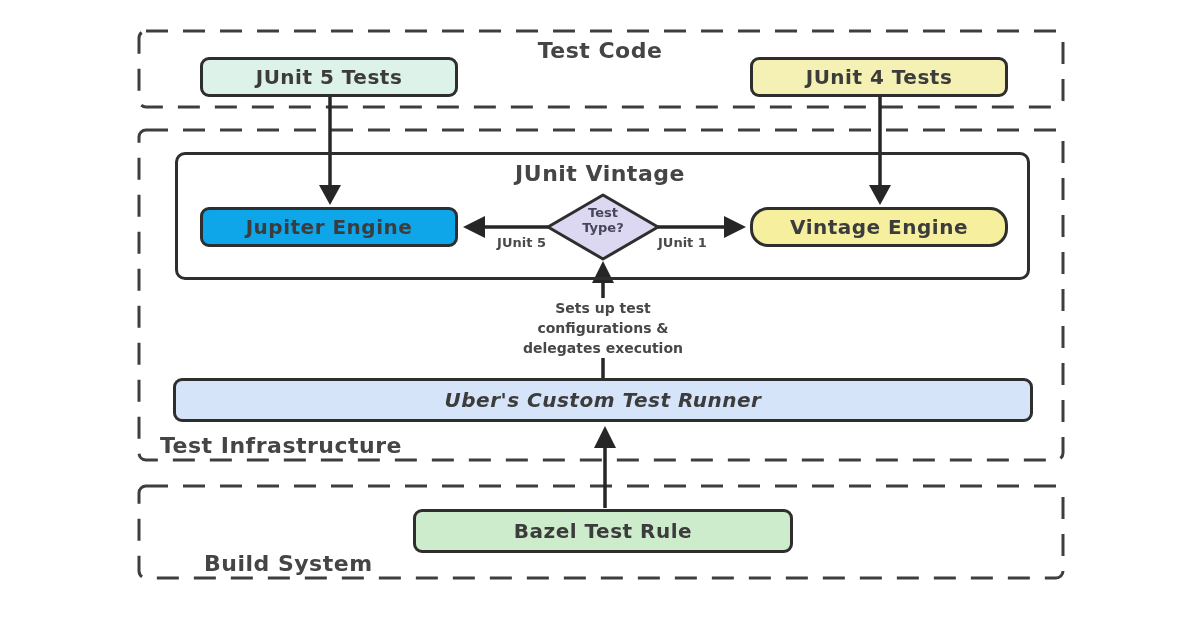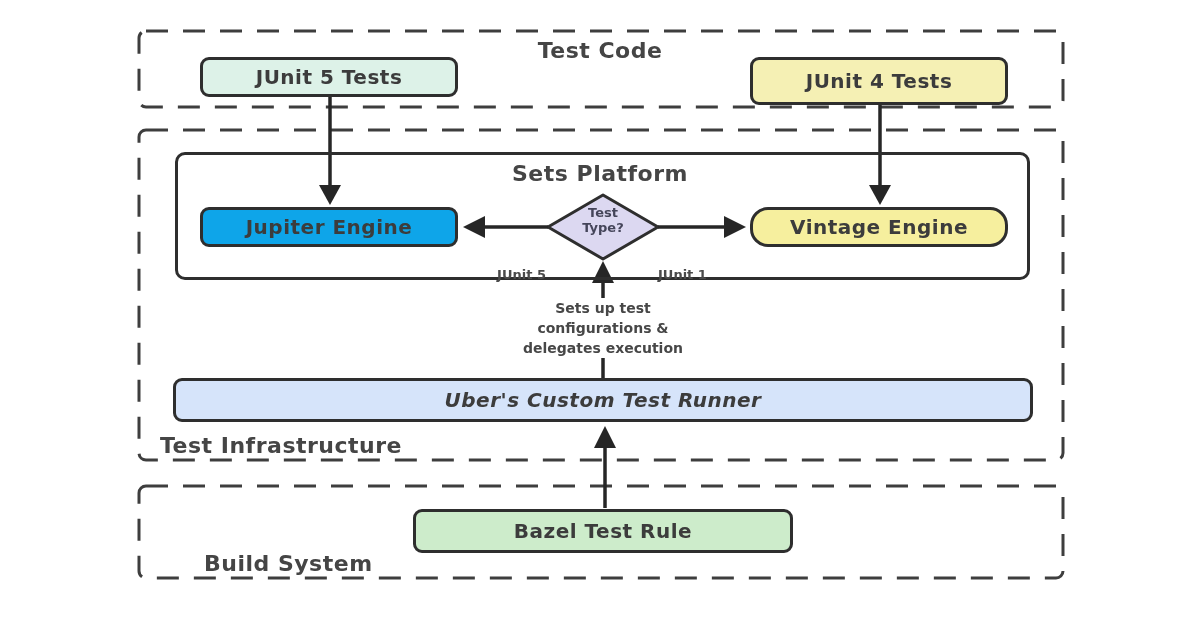--- a/index.html
+++ b/index.html
@@ -48,21 +48,20 @@
     white-space: nowrap;
   }
   .center-h { left: 50%; transform: translateX(-50%); }
   .edge-label {
     position: absolute;
     z-index: 2;
     font-size: 13px;
     font-weight: 600;
     color: #4a4a4a;
     white-space: nowrap;
-    margin-top: 32px;
   }
   .diamond-label {
     position: absolute;
     z-index: 2;
     left: 553px;
     top: 205px;
     width: 100px;
     text-align: center;
     font-size: 13px;
     font-weight: 600;
@@ -130,26 +129,26 @@
       <polygon class="arrow-head" points="605,426 594,448 616,448"></polygon>
     </g>
   </svg>
 
   <div class="section-label center-h" style="top:38px;">Test Code</div>
 
   <div class="node" style="left: 200px; top: 57px; width: 258px; height: 40px; background-color: rgb(221, 242, 232);">
     <span>JUnit 5 Tests</span>
   </div>
 
-  <div class="node" style="left: 750px; top: 57px; width: 258px; height: 48px; background-color: rgb(245, 240, 180);">
+  <div class="node" style="left: 750px; top: 57px; width: 258px; height: 40px; background-color: rgb(245, 240, 180);">
     <span>JUnit 4 Tests</span>
   </div>
 
   <div class="group-box" style="left:175px; top:152px; width:855px; height:128px;"></div>
-  <div class="section-label center-h" style="top:161px;">Sets Platform</div>
+  <div class="section-label center-h" style="top:161px;">JUnit Vintage</div>
 
   <div class="node" style="left: 200px; top: 207px; width: 258px; height: 40px; background-color: #0ea5e9;">
     <span>Jupiter Engine</span>
   </div>
 
   <div class="node" style="left: 750px; top: 207px; width: 258px; height: 40px; background-color: rgb(246, 239, 158); border-radius: 18px;">
     <span>Vintage Engine</span>
   </div>
 
   <div class="diamond-label">

